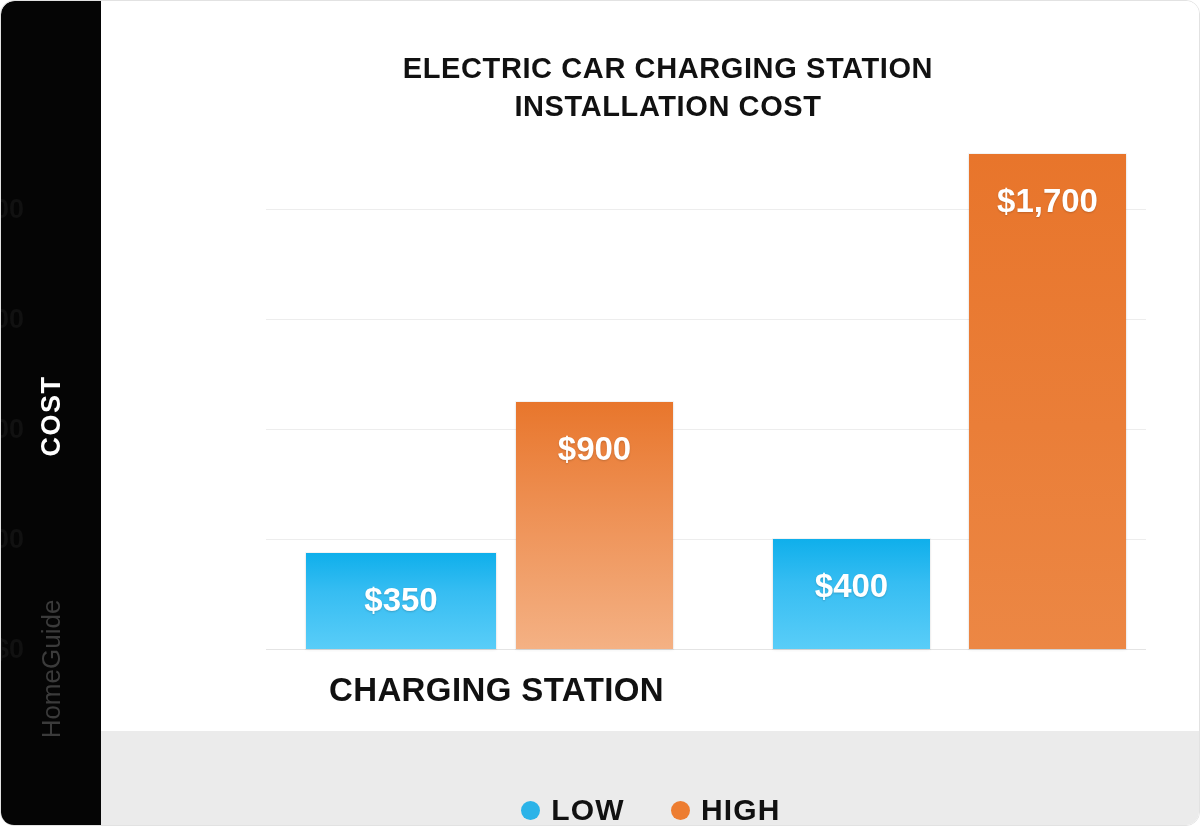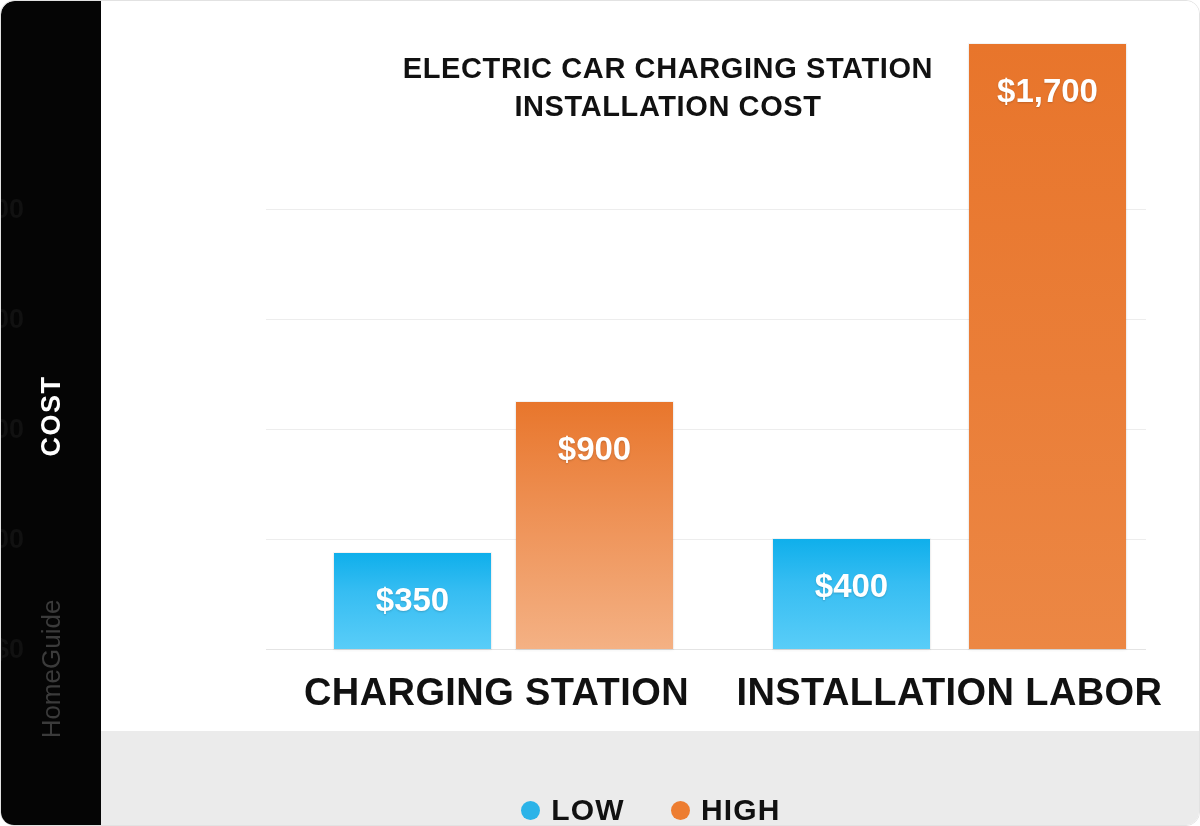--- a/index.html
+++ b/index.html
@@ -127,21 +127,21 @@
     color: #ffffff;
     font-size: 33px;
     font-weight: 700;
     text-shadow: 0 1px 2px rgba(0,0,0,0.18);
     white-space: nowrap;
   }
 
   .cat-label {
     position: absolute;
     top: 462px;
-    font-size: 38px;
+    font-size: 33px;
     font-weight: 700;
     color: #111111;
     letter-spacing: 0.4px;
     font-stretch: condensed;
     text-align: center;
     white-space: nowrap;
     transform: translateX(-50%);
   }
 
   
@@ -196,34 +196,33 @@
     <div class="gridline baseline" style="top: 440px;"></div>
         <div class="ytick" style="top: 440px;">$0</div>
         <div class="gridline" style="top: 330px;"></div>
         <div class="ytick" style="top: 330px;">$400</div>
         <div class="gridline" style="top: 220px;"></div>
         <div class="ytick" style="top: 220px;">$800</div>
         <div class="gridline" style="top: 110px;"></div>
         <div class="ytick" style="top: 110px;">$1,200</div>
         <div class="gridline" style="top: 0px;"></div>
         <div class="ytick" style="top: 0px;">$1,600</div>
-        <div class="bar low" style="left: 68px; width: 157px; height: 96.25px;">
+        <div class="bar low" style="left: 40px; width: 190px; height: 96.25px;">
           <div class="bar-value" style="top: 28px;">$350</div>
         </div>
         <div class="bar high" style="left: 250px; width: 157px; height: 247.5px; padding-left: 24px;">
           <div class="bar-value" style="top: 28px;">$900</div>
         </div>
         <div class="cat-label" style="left: 230.5px;">CHARGING STATION</div>
         <div class="bar low" style="left: 507px; width: 157px; height: 110px;">
           <div class="bar-value" style="top: 28px;">$400</div>
         </div>
-        <div class="bar tall-high" style="left: 703px; width: 157px; height: 605px; padding-left: 14px;">
+        <div class="bar tall-high" style="left: 703px; width: 157px; height: 495px; padding-left: 14px;">
           <div class="bar-value" style="top: 28px;">$1,700</div>
         </div>
-        <div class="cat-label" style="left: 683.5px;">INSTALLATION LABOR</div>
       </div>
 
   </div>
 
   <div id="legend-band">
     <div class="legend-item">
       <span class="legend-dot" style="background: rgb(43, 179, 232);"></span>
       <span class="legend-text">LOW</span>
     </div>
     <div class="legend-item">

